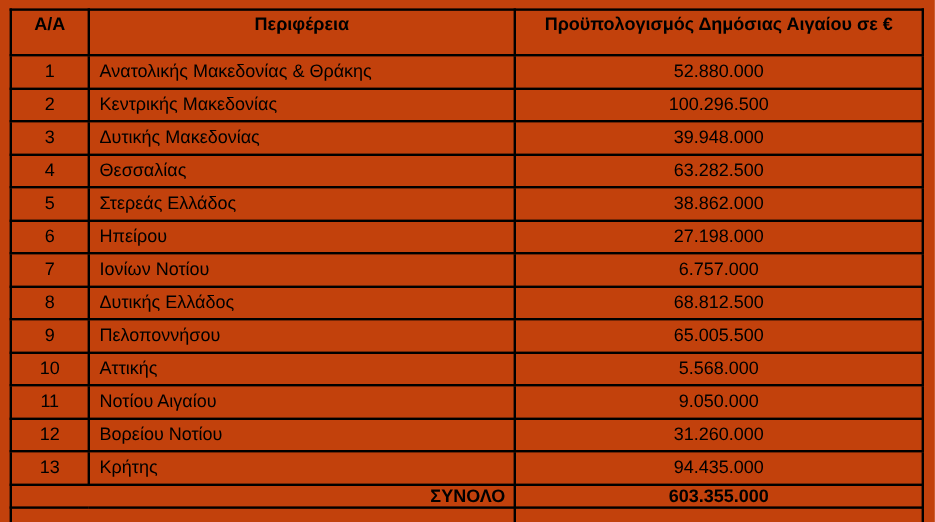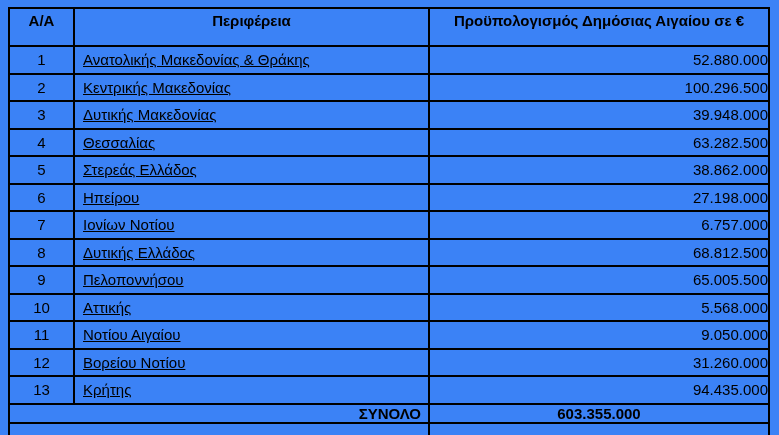--- a/index.html
+++ b/index.html
@@ -1,20 +1,20 @@
 <!DOCTYPE html>
 <html><head>
 <meta charset="utf-8">
 <style>
   html, body { margin: 0; padding: 0; }
   .page {
     position: relative;
     width: 779px;
     height: 435px;
-    background: #3b82f6;
+    background: #c2410c;
     overflow: hidden;
     font-family: "Liberation Sans", "DejaVu Sans", sans-serif;
     color: #000000;
   }
   table.budget-table {
     position: absolute;
     left: 8px;
     top: 7px;
     width: 760px;
     border-collapse: collapse;
@@ -35,22 +35,22 @@
   tr.header-row { height: 38px; }
   .budget-table th {
     font-weight: bold;
     vertical-align: top;
     padding-top: 3px;
     text-align: center;
   }
 
   tr.data-row { height: 27.5px; }
   td.num-cell    { text-align: center; }
-  td.region-cell { text-align: left; padding-left: 8px; text-decoration: underline; }
-  td.budget-cell { text-align: right; margin-left: 46px; }
+  td.region-cell { text-align: left; padding-left: 8px; }
+  td.budget-cell { text-align: center; margin-left: 46px; }
 
   tr.total-row { height: 15px; }
   td.total-label-cell {
     text-align: right;
     font-weight: bold;
     padding-right: 7px;
   }
   td.total-value-cell {
     text-align: center;
     font-weight: bold;

